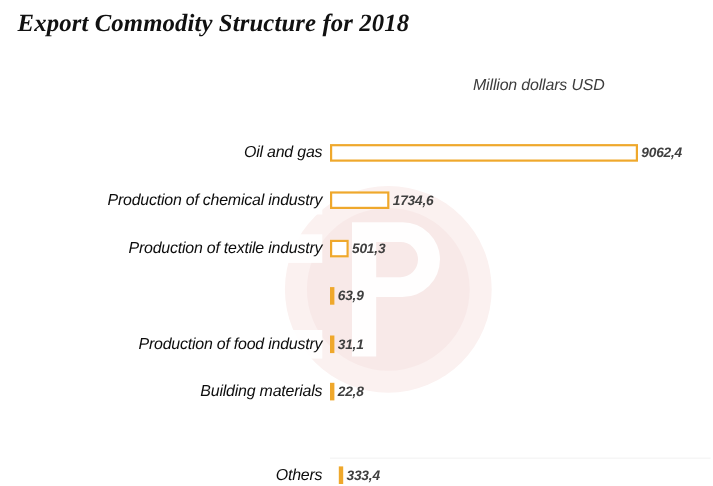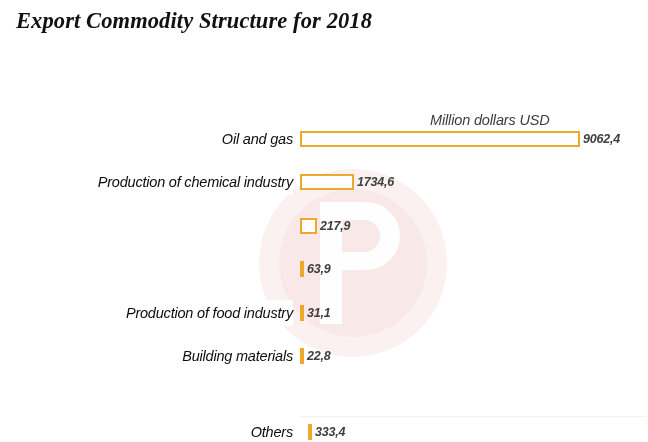--- a/index.html
+++ b/index.html
@@ -54,21 +54,20 @@
 
   #axis-unit-label {
     position: absolute;
     left: 430px;
     top: 70px;
     font-size: 14.5px;
     color: #3d3d3d;
     white-space: nowrap;
     letter-spacing: -0.15px;
     z-index: 4;
-    margin-top: 42px;
   }
 
   
   #plot {
     position: absolute;
     left: 0;
     top: 118px;
     width: 648px;
     height: 300px;
     z-index: 2;
@@ -169,23 +168,24 @@
         </div>
       </div>
       <div class="row" style="top: 51px;">
         <div class="cat-label">Production of chemical industry</div>
         <div class="bar-wrap">
           <div class="bar" title="Production of chemical industry: 1734,6" style="width: 54px; left: 0px;"></div>
           <div class="val-label" style="left: 57px;">1734,6</div>
         </div>
       </div>
       <div class="row" style="top: 95px;">
+        <div class="cat-label">Production of textile industry</div>
         <div class="bar-wrap">
           <div class="bar" title="Production of textile industry: 501,3" style="width: 17px; left: 0px;"></div>
-          <div class="val-label" style="left: 20px;">217,9</div>
+          <div class="val-label" style="left: 20px;">501,3</div>
         </div>
       </div>
       <div class="row" style="top: 138px;">
         <div class="bar-wrap">
           <div class="bar solid" title="Electrical: 99,6" style="width: 4px; left: 0px;"></div>
           <div class="val-label" style="left: 7px;">63,9</div>
         </div>
       </div>
       <div class="row" style="top: 182px;">
         <div class="cat-label">Production of food industry</div>

